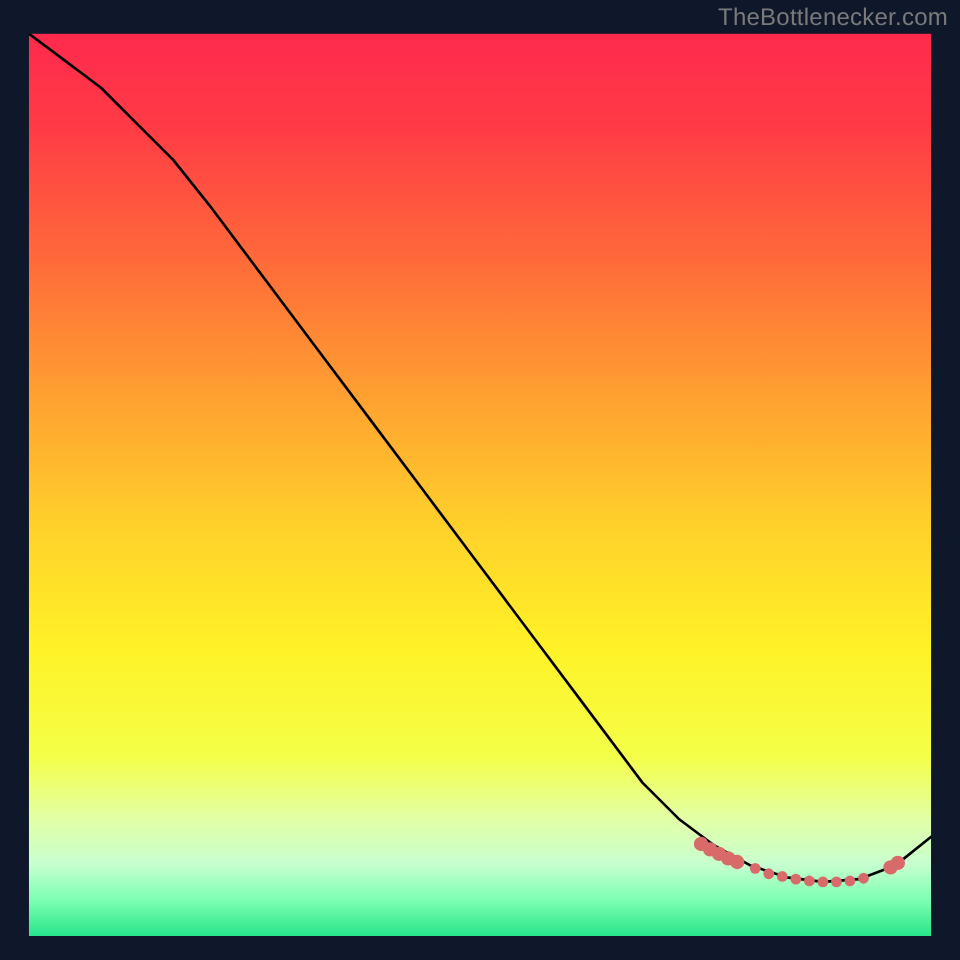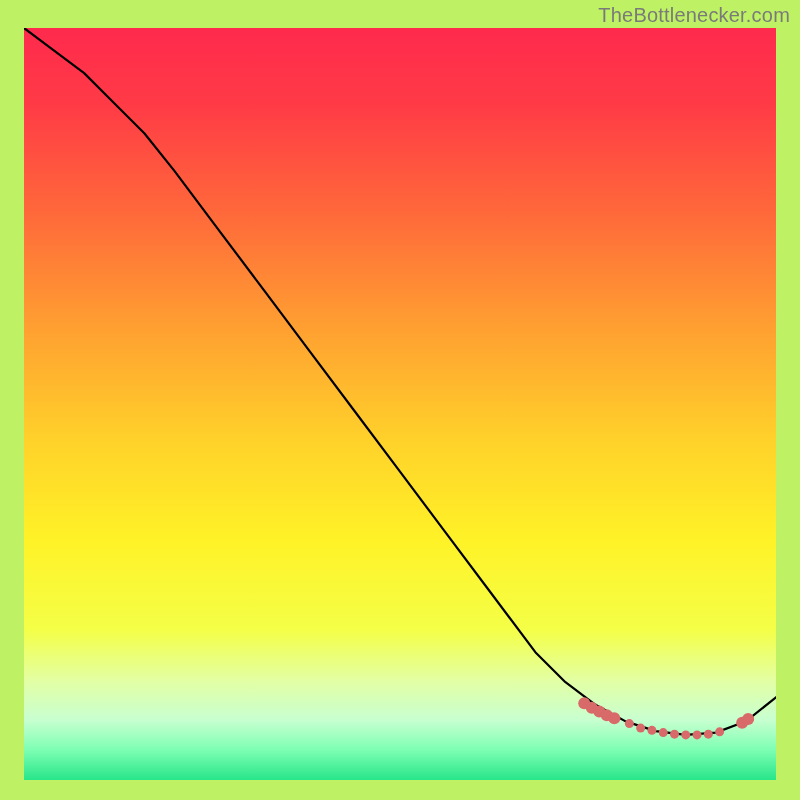--- a/index.html
+++ b/index.html
@@ -7,21 +7,21 @@
     padding: 0;
     width: 800px;
     height: 800px;
     background: #000;
     overflow: hidden;
   }
   .outer {
     position: relative;
     width: 800px;
     height: 800px;
-    background: #bef264;
+    background: #0f172a;
   }
   .attribution {
     position: absolute;
     top: 4px;
     right: 10px;
     color: #7a7a7a;
     font-family: Arial, Helvetica, sans-serif;
     font-size: 20px;
     font-weight: 500;
     letter-spacing: 0.2px;

